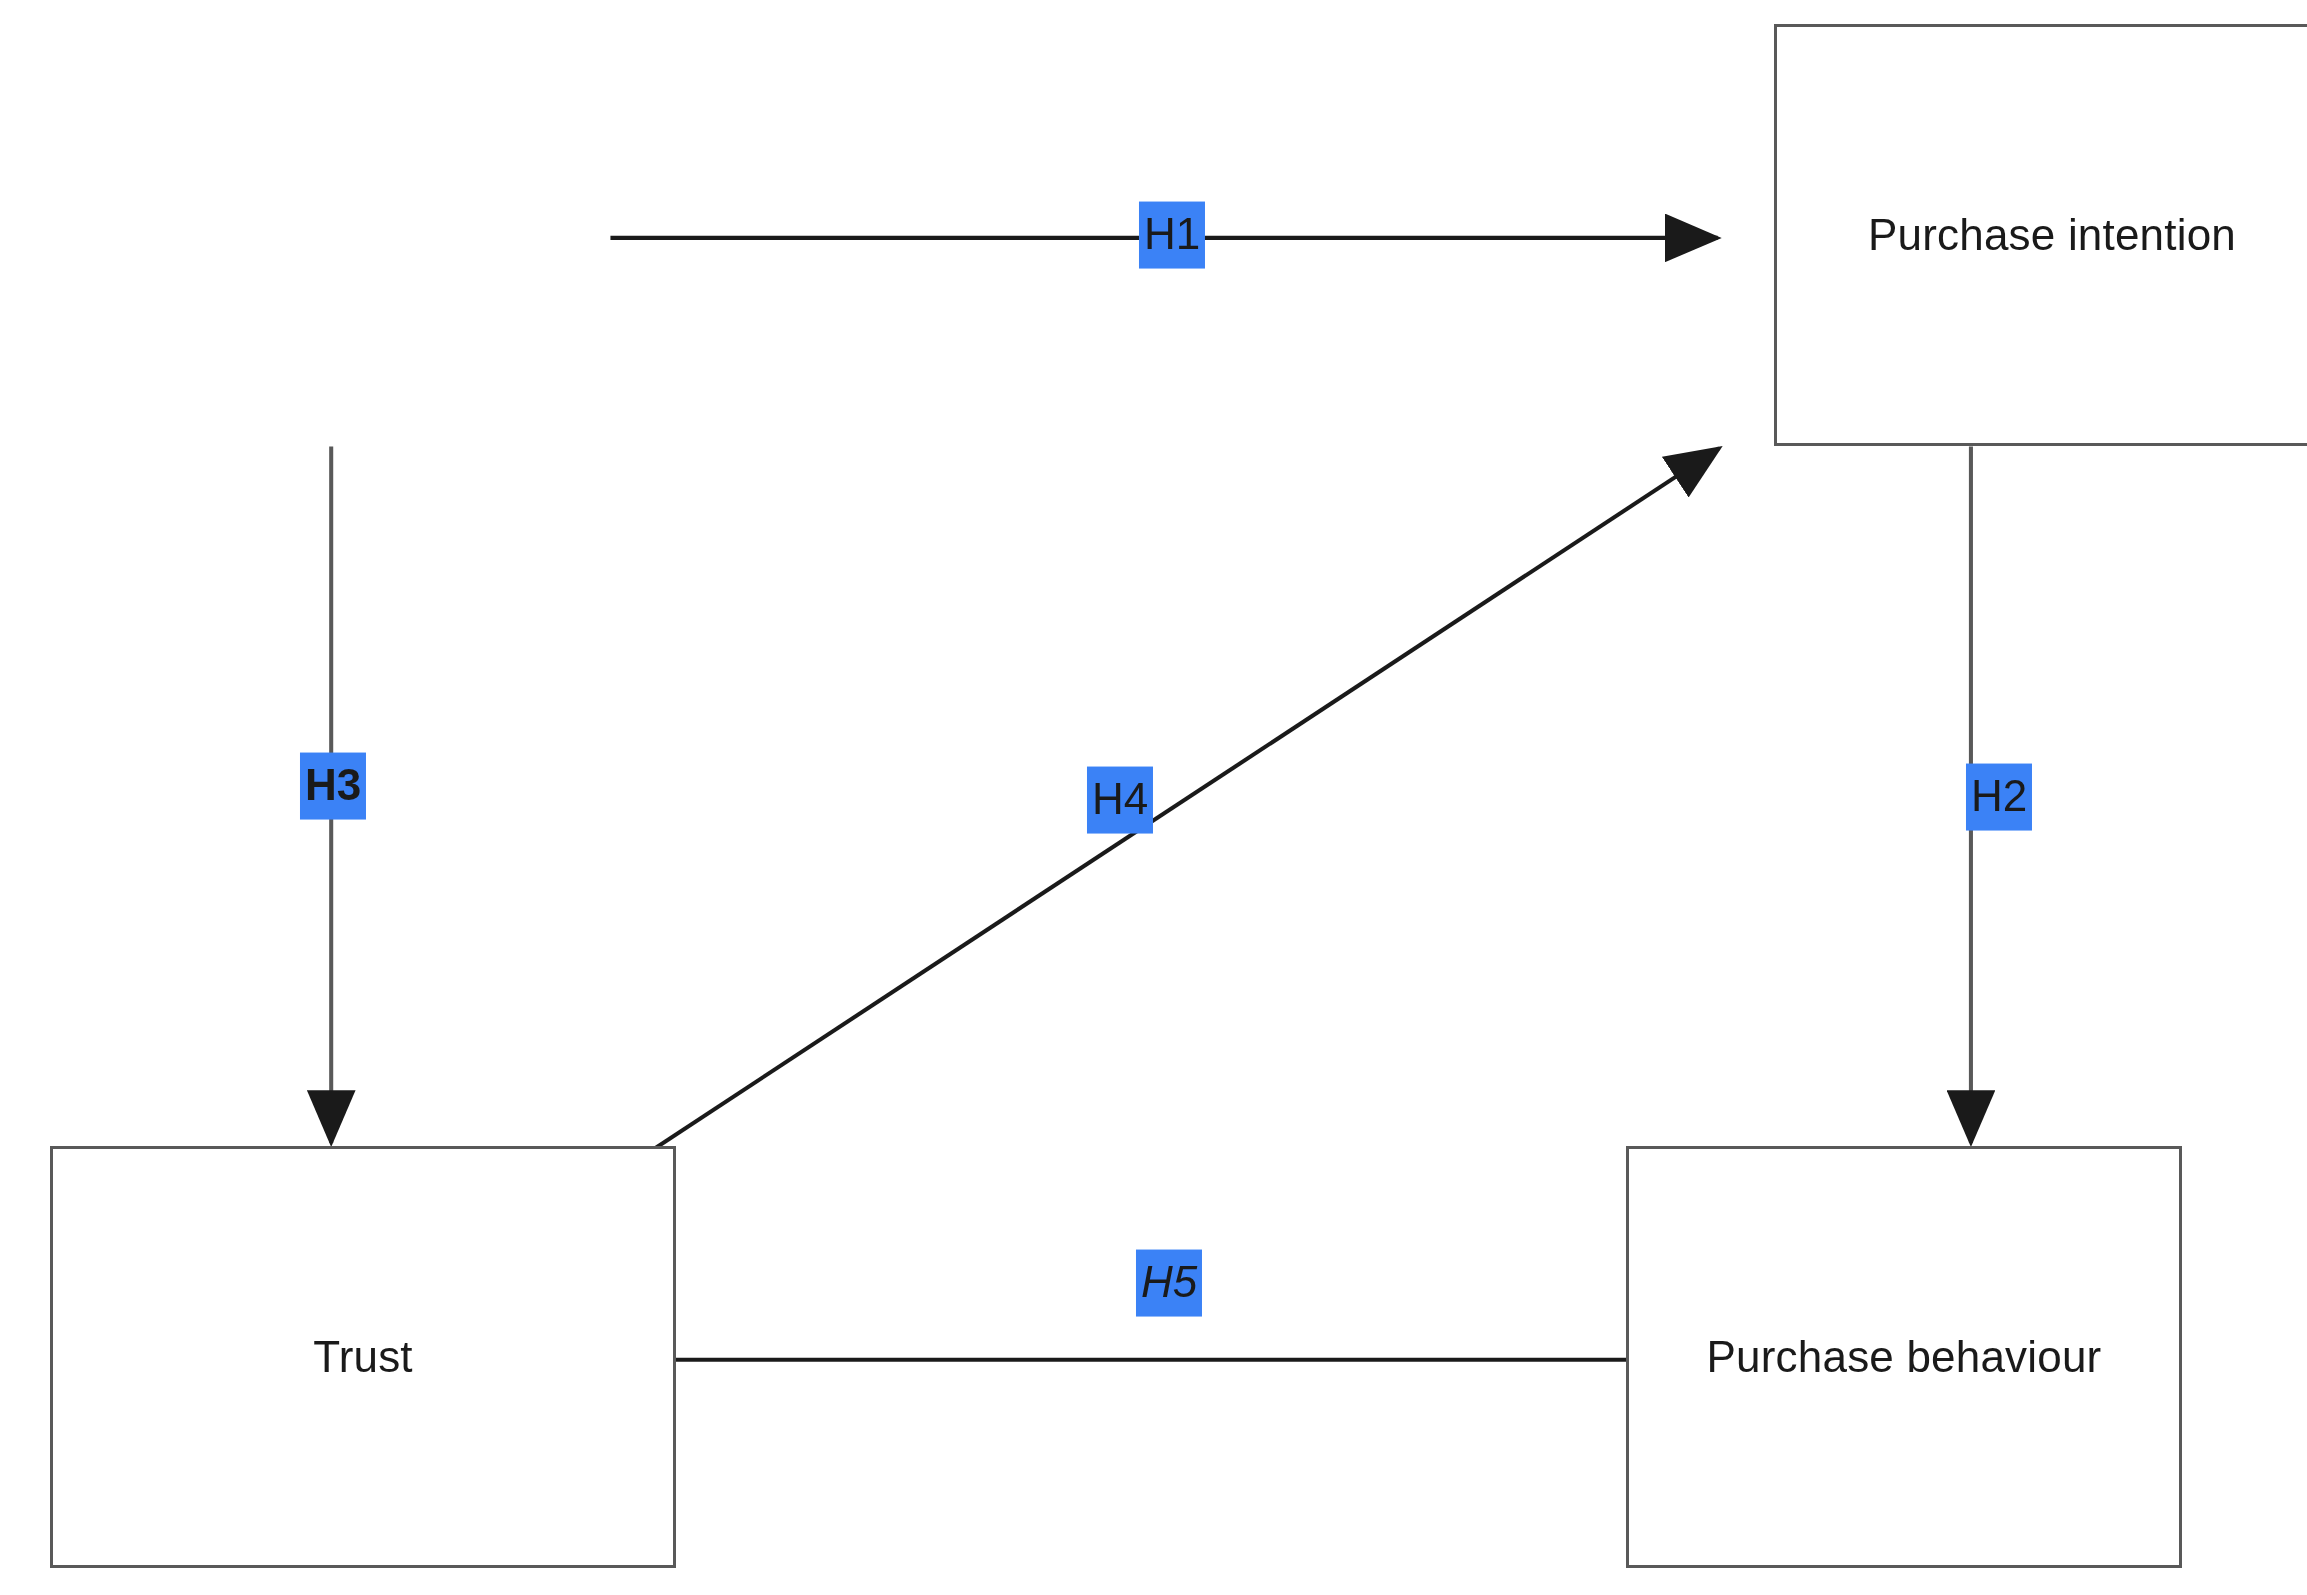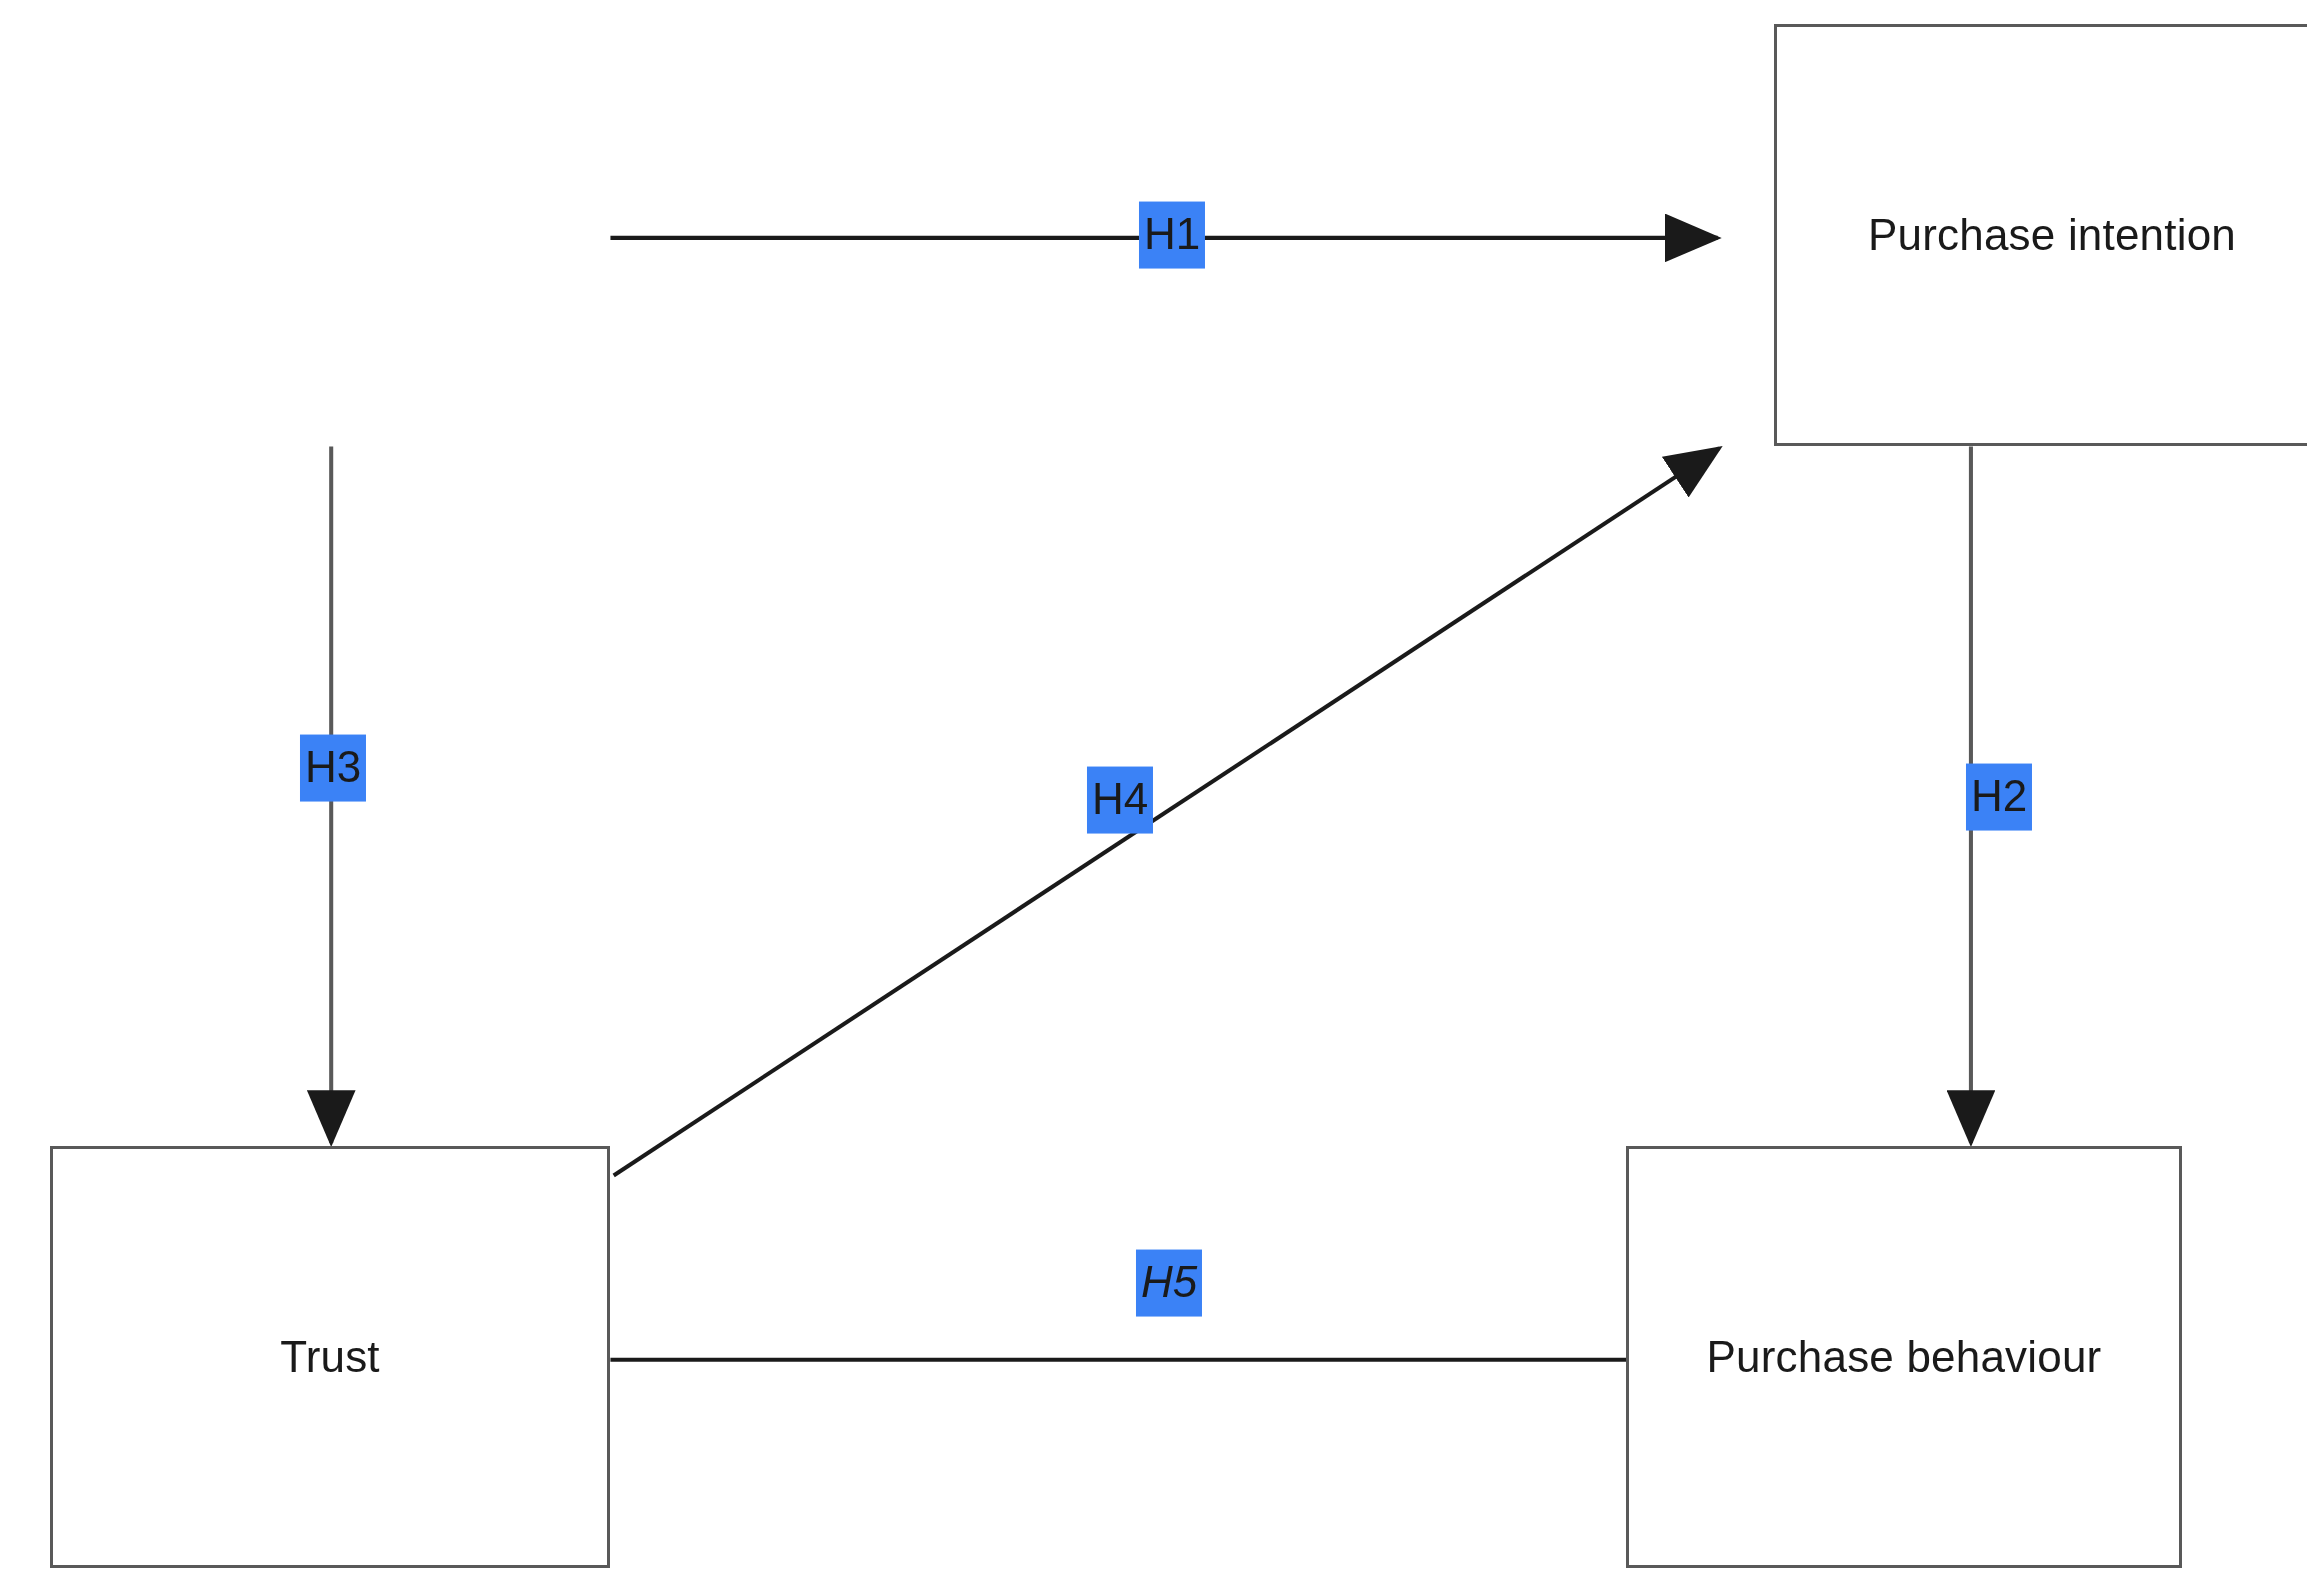--- a/index.html
+++ b/index.html
@@ -75,32 +75,32 @@
     <line x1="752" y1="1675" x2="2116" y2="1675" stroke="#1a1a1a" stroke-width="5" marker-end="url(#arrowhead)"></line>
 
     <line x1="756" y1="1448" x2="2118" y2="552" stroke="#1a1a1a" stroke-width="5" marker-end="url(#arrowhead)"></line>
   </svg>
 
 
   <div class="node-box" style="left:1774px; top:24px; width:556px; height:422px;">
     <span class="node-label">Purchase intention</span>
   </div>
 
-  <div class="node-box" style="left:50px; top:1146px; width:560px; height:422px;">
+  <div class="node-box" style="left:50px; top:1146px; width:626px; height:422px;">
     <span class="node-label">Trust</span>
   </div>
 
   <div class="node-box" style="left:1626px; top:1146px; width:556px; height:422px;">
     <span class="node-label">Purchase behaviour</span>
   </div>
 
   <div class="edge-label" style="left:1172px; top:235px;">H1</div>
 
   <div class="edge-label" style="left:1999px; top:797px;text-align:center;">H2</div>
 
-  <div class="edge-label" style="left:333px; top:768px;">H3</div>
+  <div class="edge-label" style="left:333px; top:786px;font-weight:bold;">H3</div>
 
   <div class="edge-label" style="left:1120px; top:800px;">H4</div>
 
   <div class="edge-label" style="left:1169px; top:1283px;font-style:italic;">H5</div>
 
 </div>
 
 
 </body></html>

